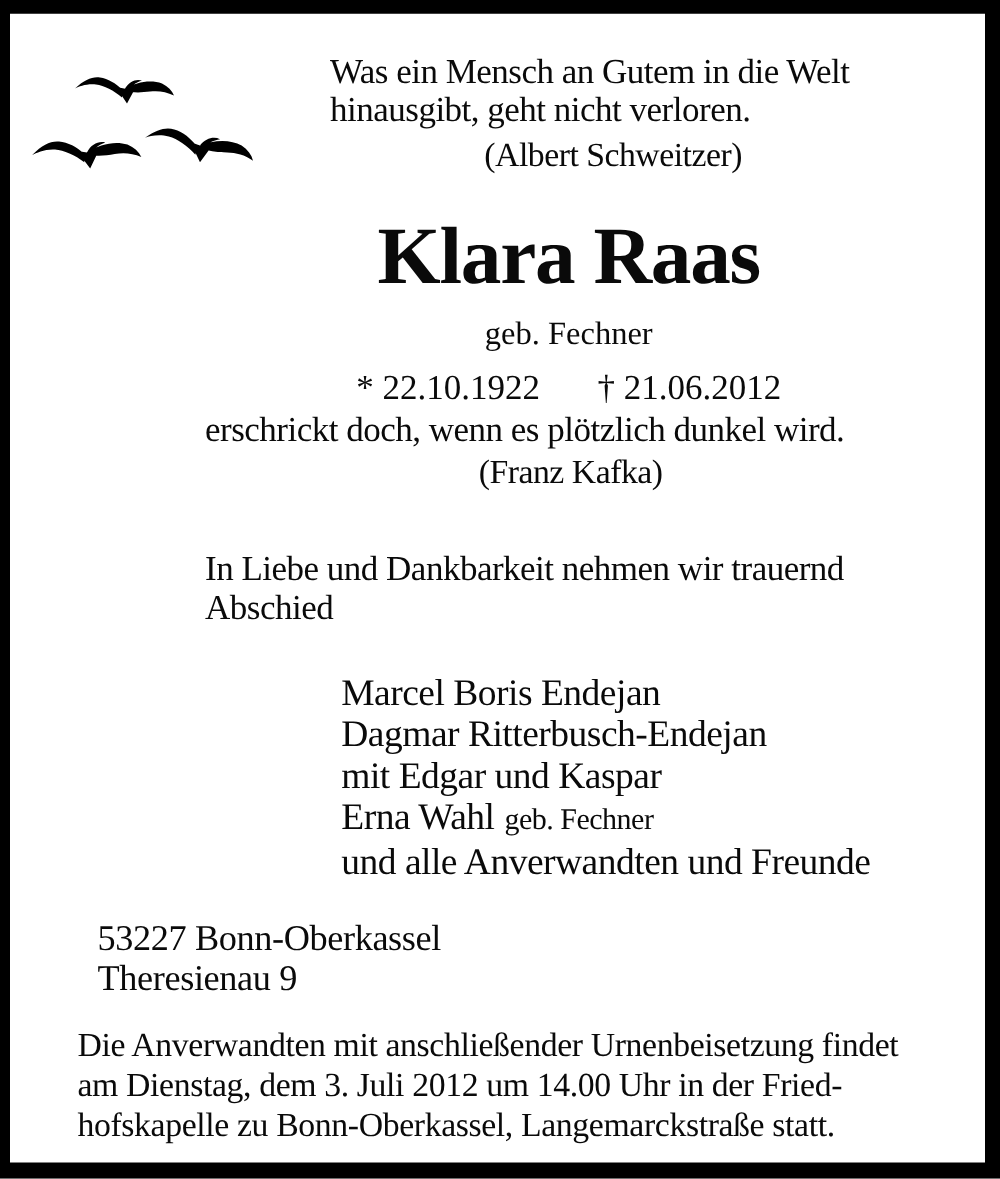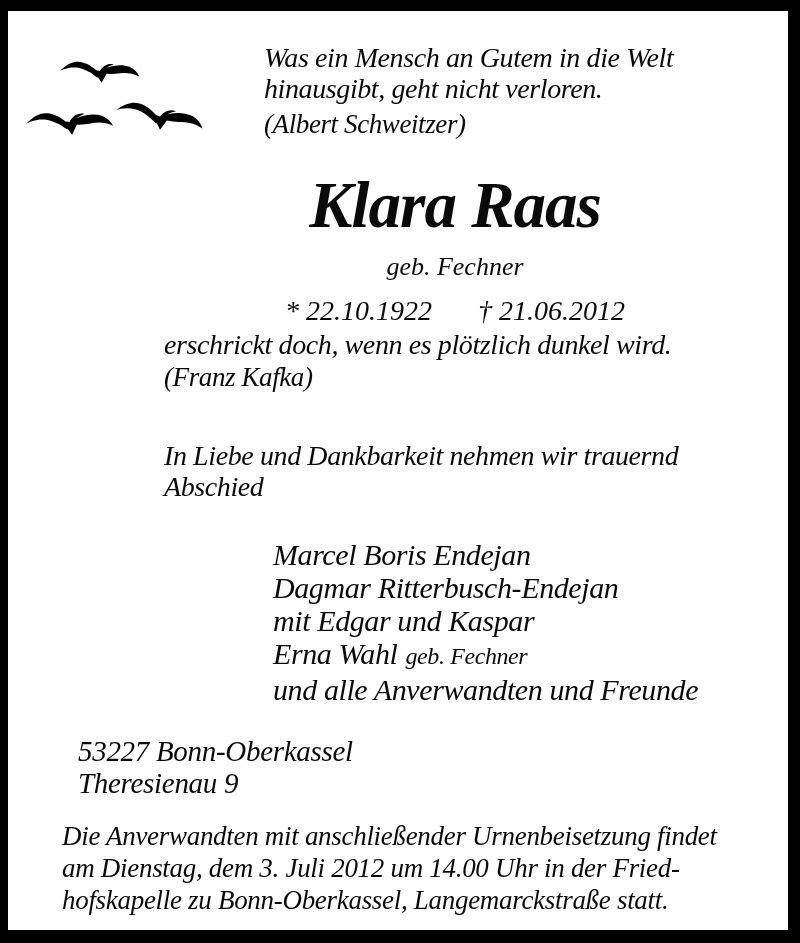--- a/index.html
+++ b/index.html
@@ -4,34 +4,33 @@
 <style>
   html, body { margin: 0; padding: 0; background: #ffffff; }
   .page {
     position: relative;
     width: 800px;
     height: 943px;
     background: #000000;
     font-family: "Liberation Serif", "DejaVu Serif", serif;
     color: #0a0a0a;
     overflow: hidden;
-    font-style: italic;
   }
   .card {
     position: absolute;
     left: 8px; top: 11px; right: 12px; bottom: 13px;
     background: #ffffff;
   }
   .abs { position: absolute; }
   .line { white-space: nowrap; }
 
   .birds { left: 18px; top: 50px; width: 192px; height: 96px; }
 
   .opening-quote { left: 264px; top: 42px; width: 453px; font-size: 28px; line-height: 31px; letter-spacing: -0.4px; }
-  .attribution { text-align: left; font-size: 27px; margin-top: 5px; }
+  .attribution { text-align: center; font-size: 27px; margin-top: 5px; }
 
   .center-col { left: 160px; top: 158px; width: 590px; text-align: center; }
   .name { font-size: 65px; font-weight: bold; letter-spacing: -1px; line-height: 62px; margin: 16px; }
   .maiden { font-size: 26px; margin-top: 8px; }
   .dates { font-size: 28px; margin-top: 13px; }
   .death-date { margin-left: 46px; }
 
   .second-quote { left: 164px; top: 329px; width: 585px; font-size: 28px; line-height: 31px; letter-spacing: -0.4px; }
   .second-quote .attribution { margin-top: 2px; }
 

